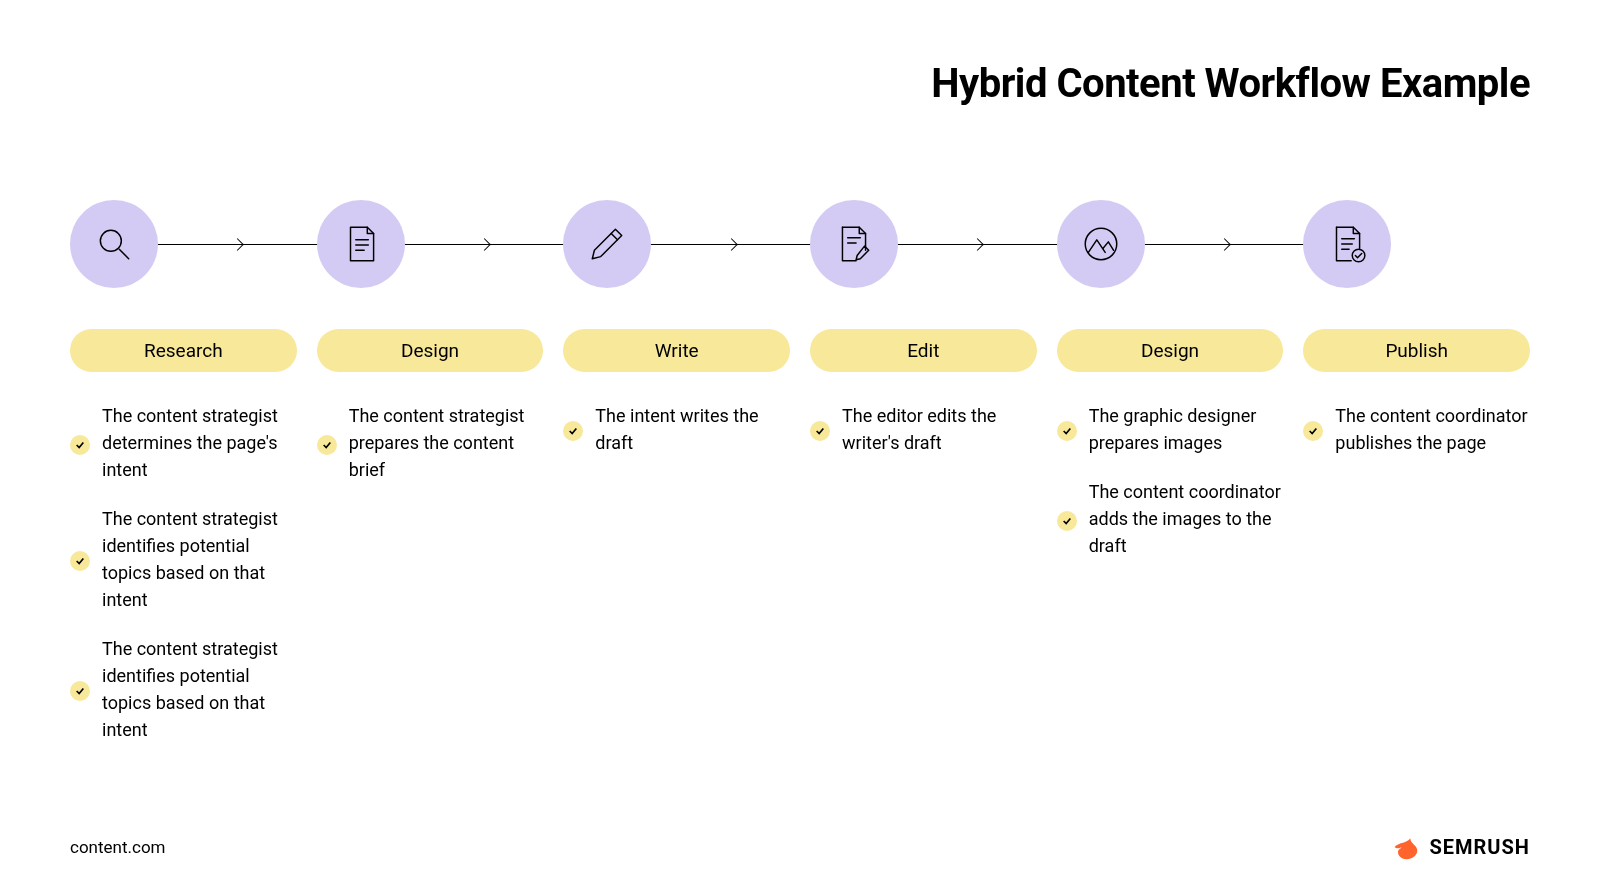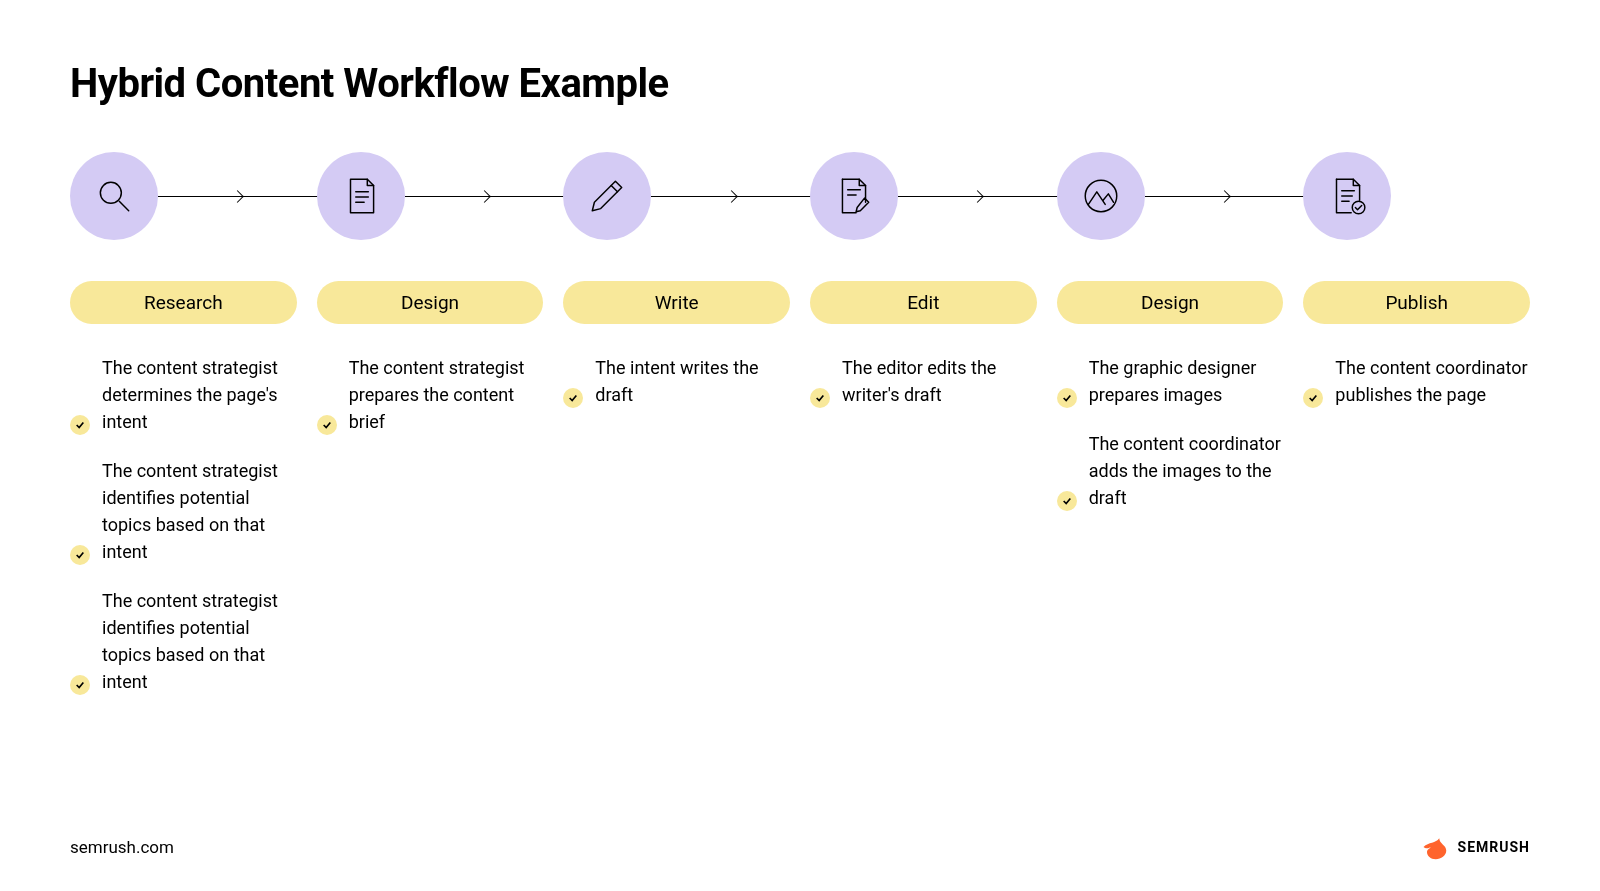--- a/index.html
+++ b/index.html
@@ -11,21 +11,22 @@
     position: relative;
     color: #000;
   }
   .container {
     padding: 60px 70px 0 70px;
   }
   .title {
     font-size: 40px;
     font-weight: 700;
     letter-spacing: -0.5px;
-    margin-bottom: 44px;
+    margin-bottom: 92px;
+    text-align: right;
   }
   .workflow {
     display: flex;
     justify-content: space-between;
     gap: 20px;
   }
   .stage {
     flex: 1;
     min-width: 0;
     position: relative;
@@ -84,21 +85,21 @@
     border-radius: 999px;
     text-align: center;
     padding: 10px 0;
     font-size: 19px;
     font-weight: 400;
     margin-bottom: 30px;
   }
   .items { }
   .item {
     display: flex;
-    align-items: flex-end;
+    align-items: center;
     gap: 12px;
     margin-bottom: 22px;
     font-size: 18px;
     line-height: 1.5;
   }
   .check {
     flex: 0 0 auto;
     width: 20px;
     height: 20px;
     border-radius: 50%;
@@ -126,21 +127,21 @@
   }
   .domain {
     font-size: 17px;
     color: #000;
   }
   .brand {
     display: flex;
     align-items: center;
     gap: 10px;
     font-weight: 700;
-    font-size: 14px;
+    font-size: 20px;
     letter-spacing: 1px;
   }
   .brand-mark {
     width: 28px;
     height: 28px;
   }
 </style>
 </head>
 <body>
 
@@ -313,20 +314,20 @@
               </svg>
             </div>
             <span>The content coordinator publishes the page</span>
           </div>
         </div>
       </div>
     </div>
 </div>
 
 <div class="footer">
-  <div class="domain">semrush.com</div>
+  <div class="domain">content.com</div>
   <div class="brand">
     <svg class="brand-mark" viewBox="0 0 32 32">
       <path d="M4 16 C10 10 18 12 22 6 C22 12 30 14 30 20 C30 26 24 30 18 30 C12 30 8 26 8 22 C8 18 12 18 12 16 C10 18 6 18 4 16 Z" fill="#ff642d"></path>
     </svg>
     <span>SEMRUSH</span>
   </div>
 </div>
 
 </body></html>

